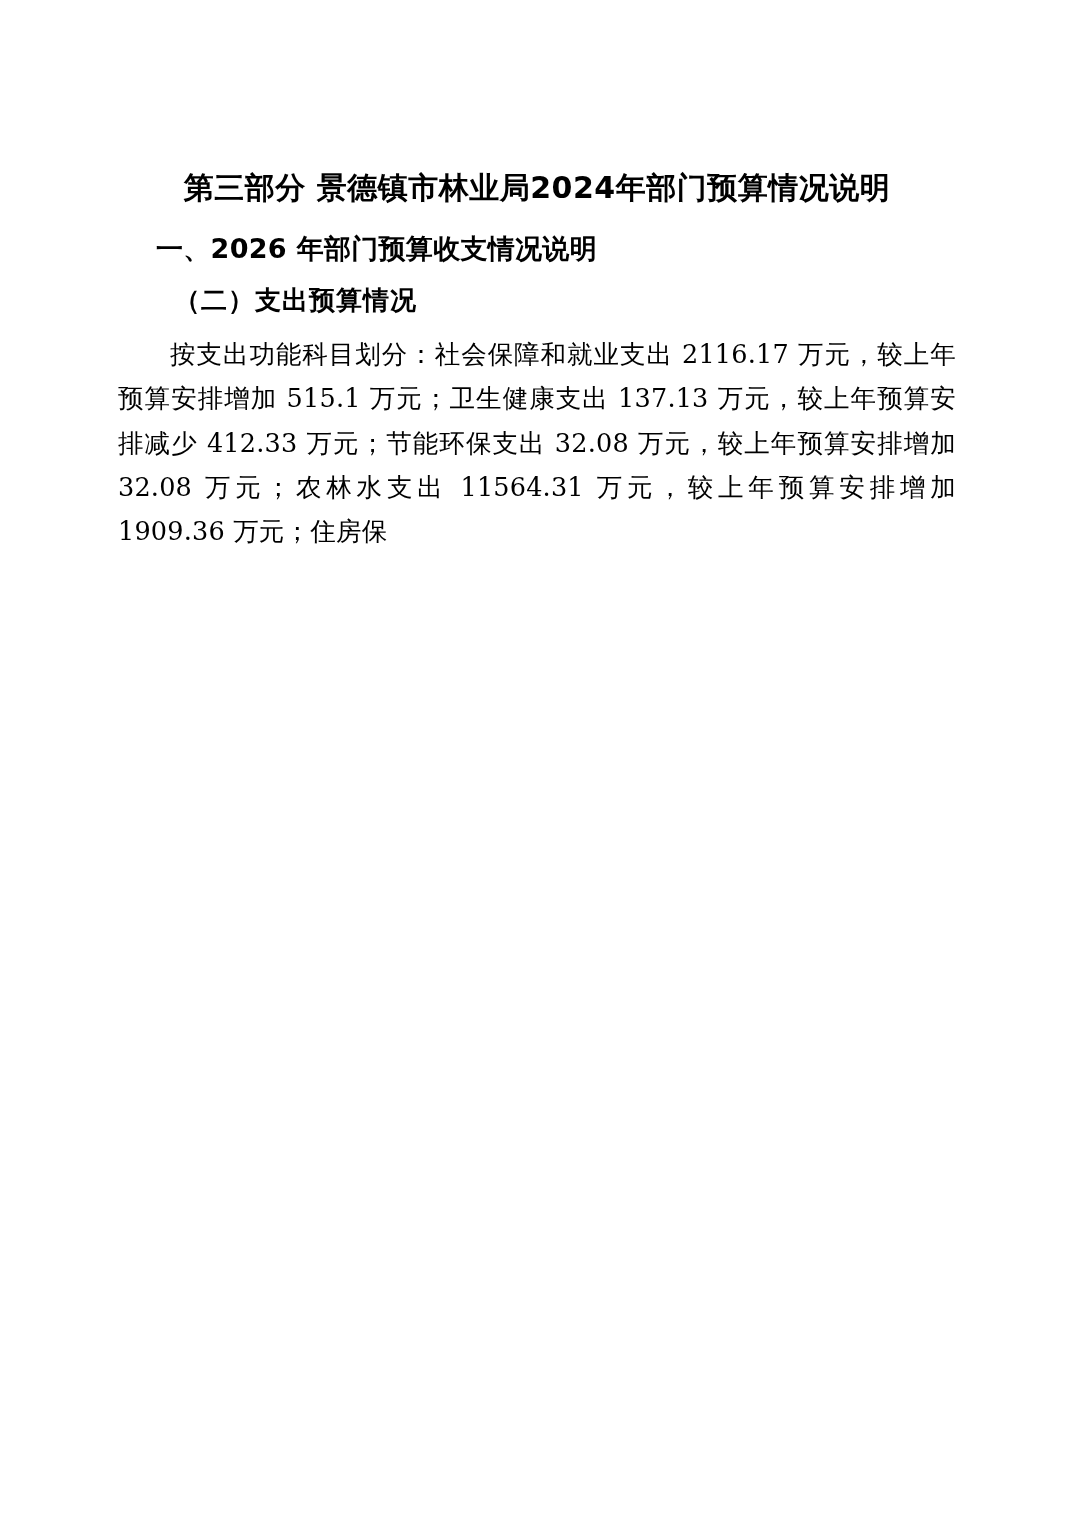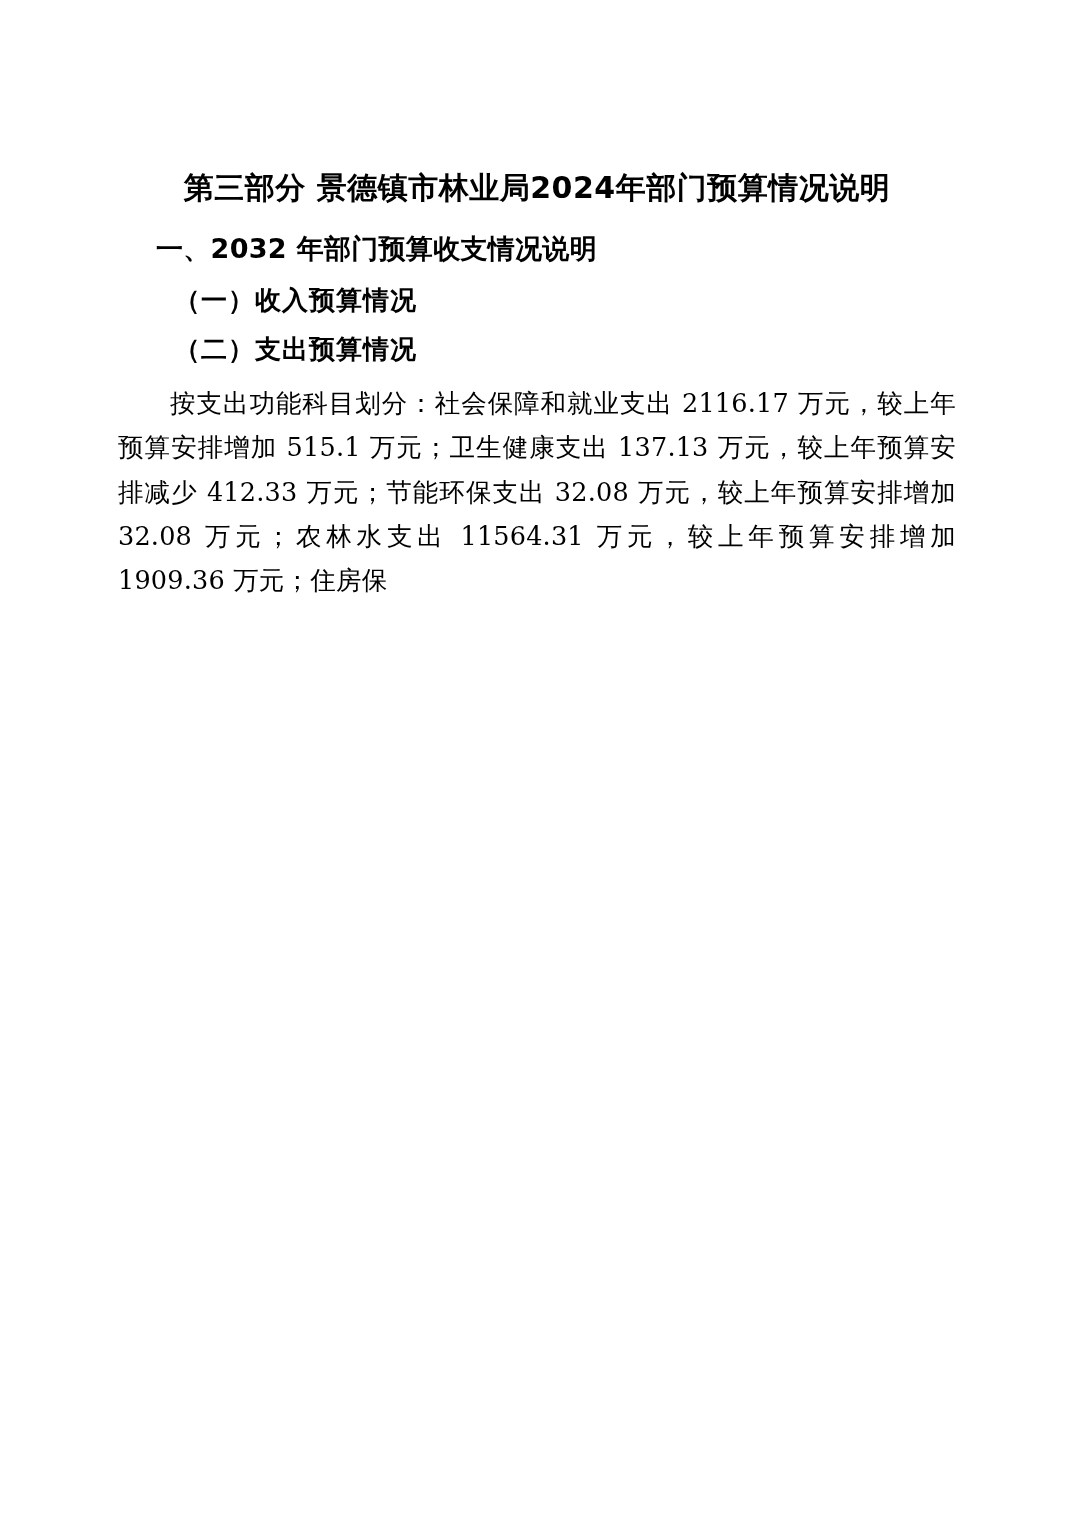--- a/index.html
+++ b/index.html
@@ -59,23 +59,22 @@
     margin-bottom: 1px;
   }
 </style>
 </head>
 <body>
 
 <div class="page">
 
   <h1 class="title">第三部分  景德镇市林业局2024年部门预算情况说明</h1>
 
-  <h2 class="h1">一、2032 年部门预算收支情况说明</h2>
+  <h2 class="h1">一、2026 年部门预算收支情况说明</h2>
 
-  <h3 class="h2">（一）收入预算情况</h3>
 
 
   <h3 class="h2">（二）支出预算情况</h3>
 
 
 
   <p class="body">按支出功能科目划分：社会保障和就业支出 2116.17 万元，较上年预算安排增加 515.1 万元；卫生健康支出 137.13 万元，较上年预算安排减少 412.33 万元；节能环保支出 32.08 万元，较上年预算安排增加 32.08 万元；农林水支出 11564.31 万元，较上年预算安排增加 1909.36 万元；住房保</p>
 
 </div>
 

